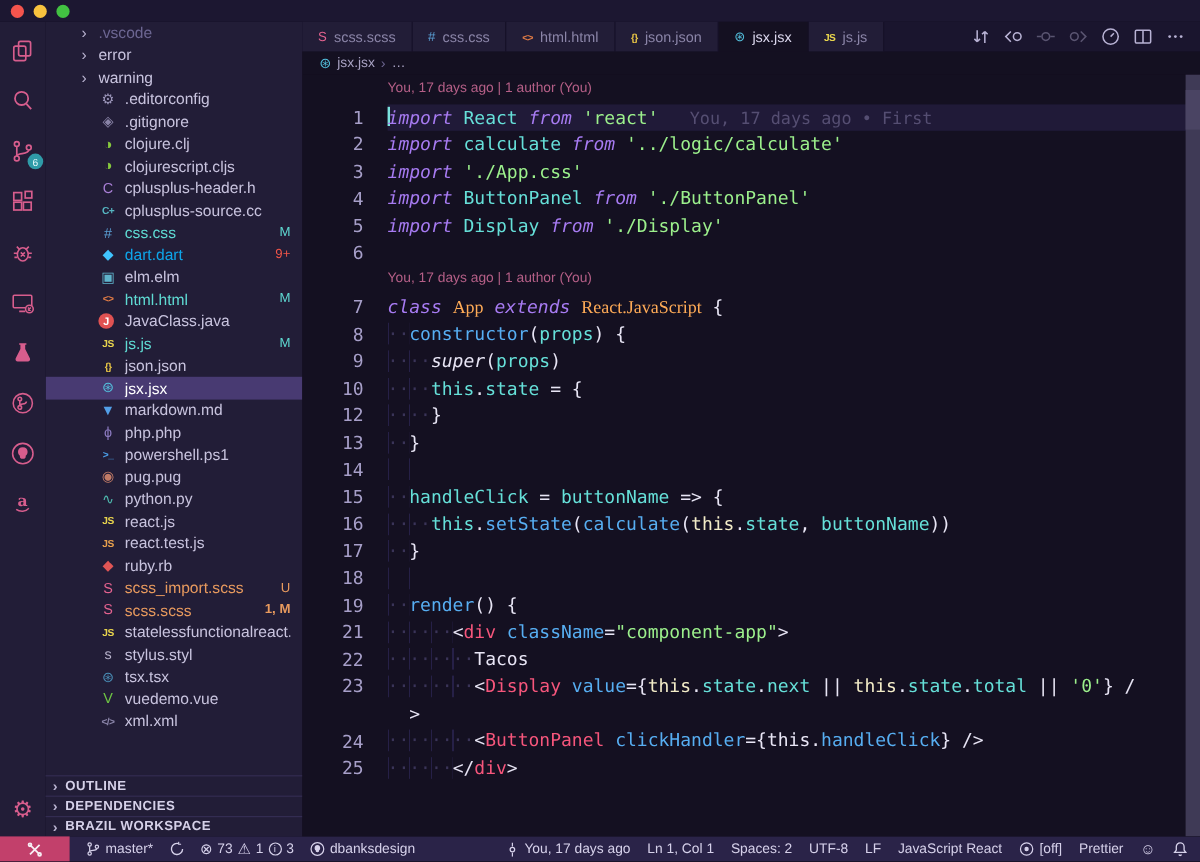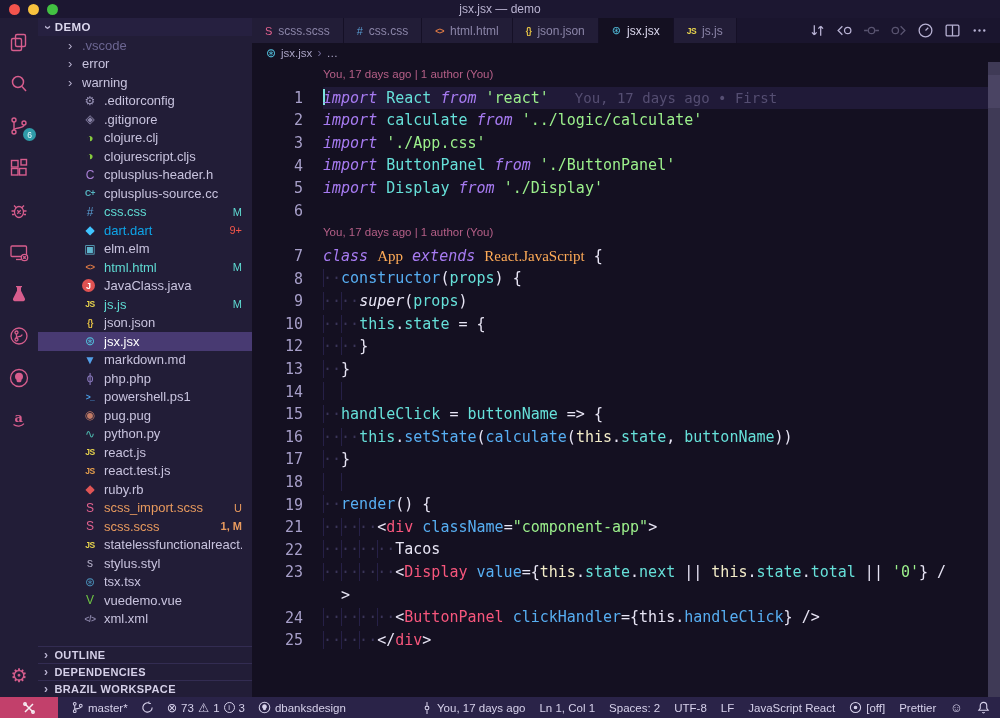--- a/index.html
+++ b/index.html
@@ -105,21 +105,20 @@
 </style>
 </head>
 <body>
 
 <div class="titlebar dots">
   <div class="lights">
     <span class="light r"></span>
     <span class="light y"></span>
     <span class="light g"></span>
   </div>
-  <div class="win-title">jsx.jsx — demo</div>
 </div>
 
 <div class="main">
 
   <div class="actbar dots">
     <span class="act">
       <svg viewBox="0 0 22 22" width="22" height="22" fill="none" stroke="currentColor" stroke-width="1.4">
           <rect x="7.5" y="3.5" width="10" height="12" rx="1.5"></rect>
           <rect x="3.5" y="7.5" width="10" height="12" rx="1.5"></rect>
         </svg>
@@ -184,24 +183,20 @@
     <span class="act">
       <svg viewBox="0 0 22 22" width="22" height="22">
           <text x="6.5" y="13" font-size="13" font-weight="bold" fill="currentColor" font-family="DejaVu Serif,serif">a</text>
           <path d="M5.5 15.5c3.2 2.3 8 2.1 10.5-.9" fill="none" stroke="currentColor" stroke-width="1.2"></path>
         </svg>
     </span>
     <span class="act gear">⚙</span>
   </div>
 
   <div class="sidebar dots">
-    <div class="sb-section">
-      <span class="chev">›</span>
-      <span>DEMO</span>
-    </div>
     <div class="file-tree">
         <div class="frow">
           <span class="chev">›</span>
           <span class="fname" style="color: rgb(108, 102, 146);">.vscode</span>
         </div>
         <div class="frow">
           <span class="chev">›</span>
           <span class="fname">error</span>
         </div>
         <div class="frow">

